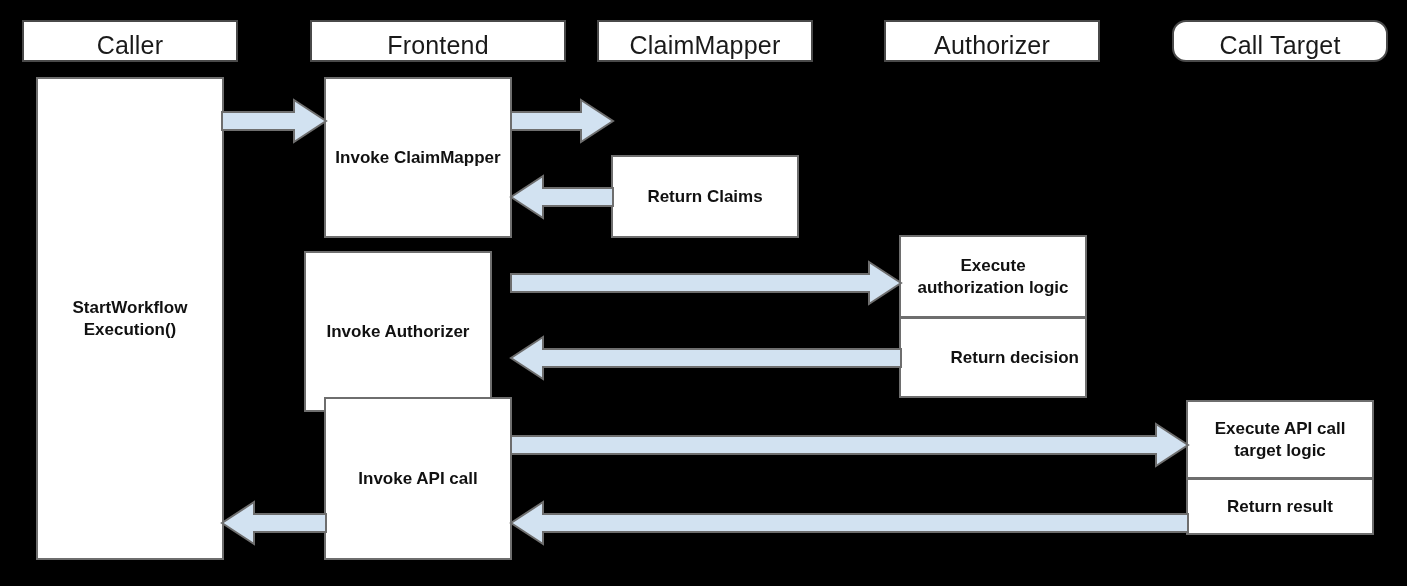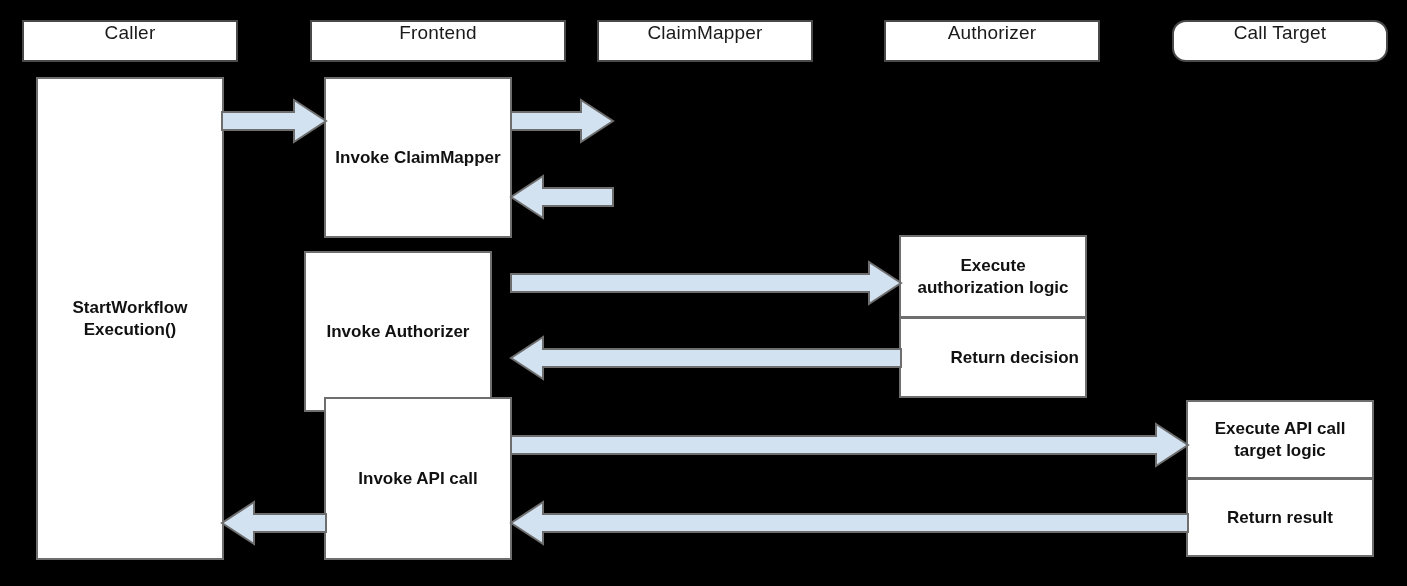--- a/index.html
+++ b/index.html
@@ -14,24 +14,24 @@
     background: #000000;
     overflow: hidden;
     font-family: "Liberation Sans", sans-serif;
   }
   .lane-header {
     position: absolute;
     background: #ffffff;
     border: 2px solid #4a4a4a;
     box-sizing: border-box;
     display: flex;
-    align-items: flex-start;
+    align-items: flex-end;
     justify-content: center;
     color: #1a1a1a;
-    font-size: 19px;
+    font-size: 25px;
     font-weight: 400;
     letter-spacing: 0.2px;
   }
   .act-box {
     position: absolute;
     background: #ffffff;
     border: 2px solid #6e6e6e;
     box-sizing: border-box;
     display: flex;
     align-items: center;
@@ -79,32 +79,35 @@
   <div class="act-box" style="left:324px; top:77px; width:188px; height:161px;">
     <span>Invoke ClaimMapper</span>
   </div>
   <div class="act-box" style="left:304px; top:237px; width:188px; height:161px;margin-top:14px;">
     <span>Invoke Authorizer</span>
   </div>
   <div class="act-box" style="left:324px; top:397px; width:188px; height:163px;">
     <span>Invoke API call</span>
   </div>
 
+  <div class="act-box" style="left:611px; top:155px; width:188px; height:83px;">
+    <span>Return Claims</span>
+  </div>
 
   <div class="act-box" style="left:899px; top:235px; width:188px; height:83px;">
     <span>Execute authorization logic</span>
   </div>
   <div class="act-box" style="left:899px; top:317px; width:188px; height:81px;justify-content:flex-end;">
     <span>Return decision</span>
   </div>
 
   <div class="act-box" style="left:1186px; top:400px; width:188px; height:79px;">
     <span>Execute API call target logic</span>
   </div>
-  <div class="act-box" style="left:1186px; top:478px; width:188px; height:79px;">
+  <div class="act-box" style="left:1186px; top:478px; width:188px; height:57px;">
     <span>Return result</span>
   </div>
 
   <div class="arrow" style="left:222px; top:100px;">
     <svg width="104" height="42" viewBox="0 0 104 42">
       <polygon points="0,12 72,12 72,0 104,21 72,42 72,30 0,30" fill="#d2e2f1" stroke="#6e6e6e" stroke-width="2" stroke-linejoin="miter"></polygon>
     </svg>
   </div>
 
   <div class="arrow" style="left:511px; top:100px;">

